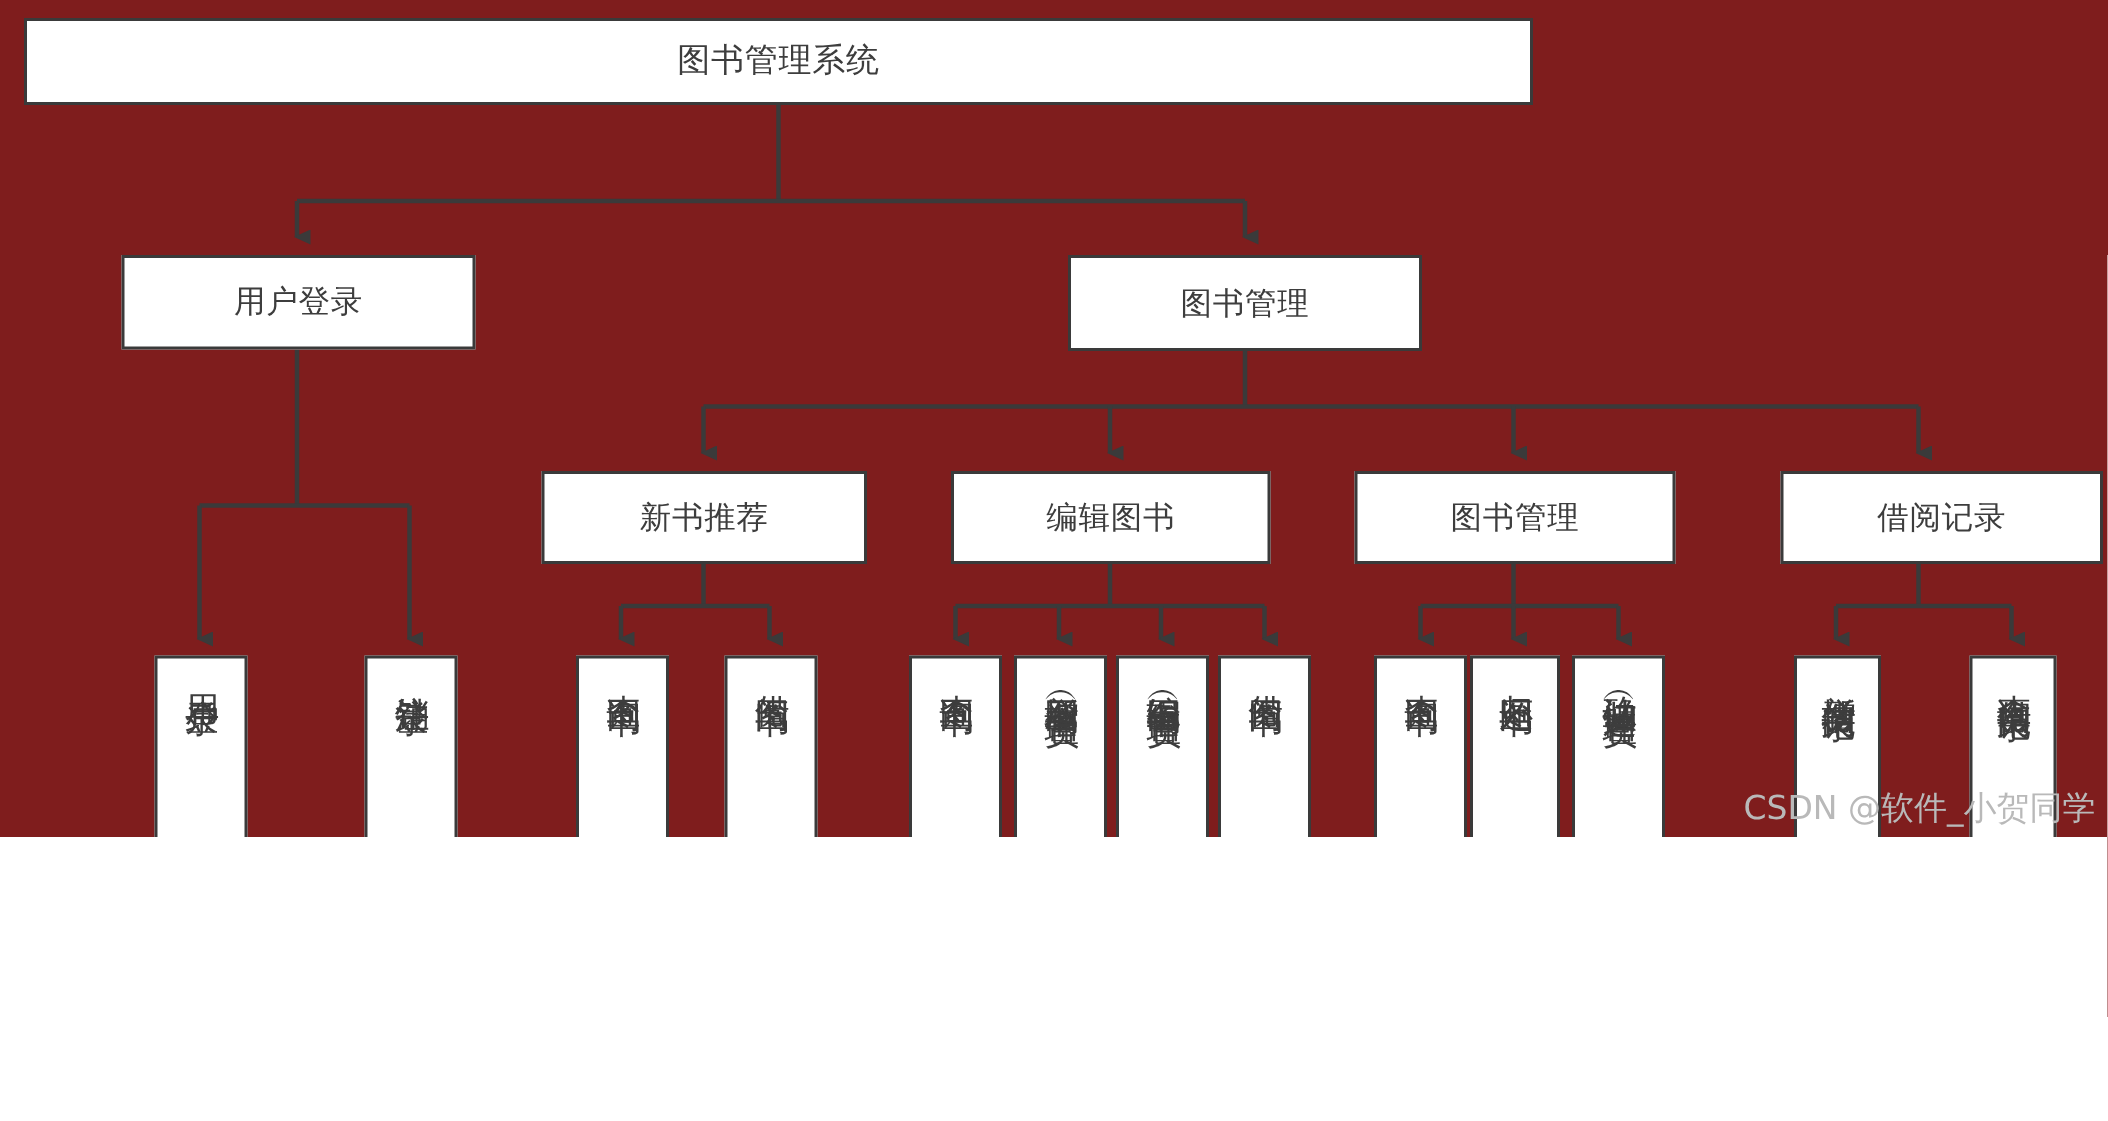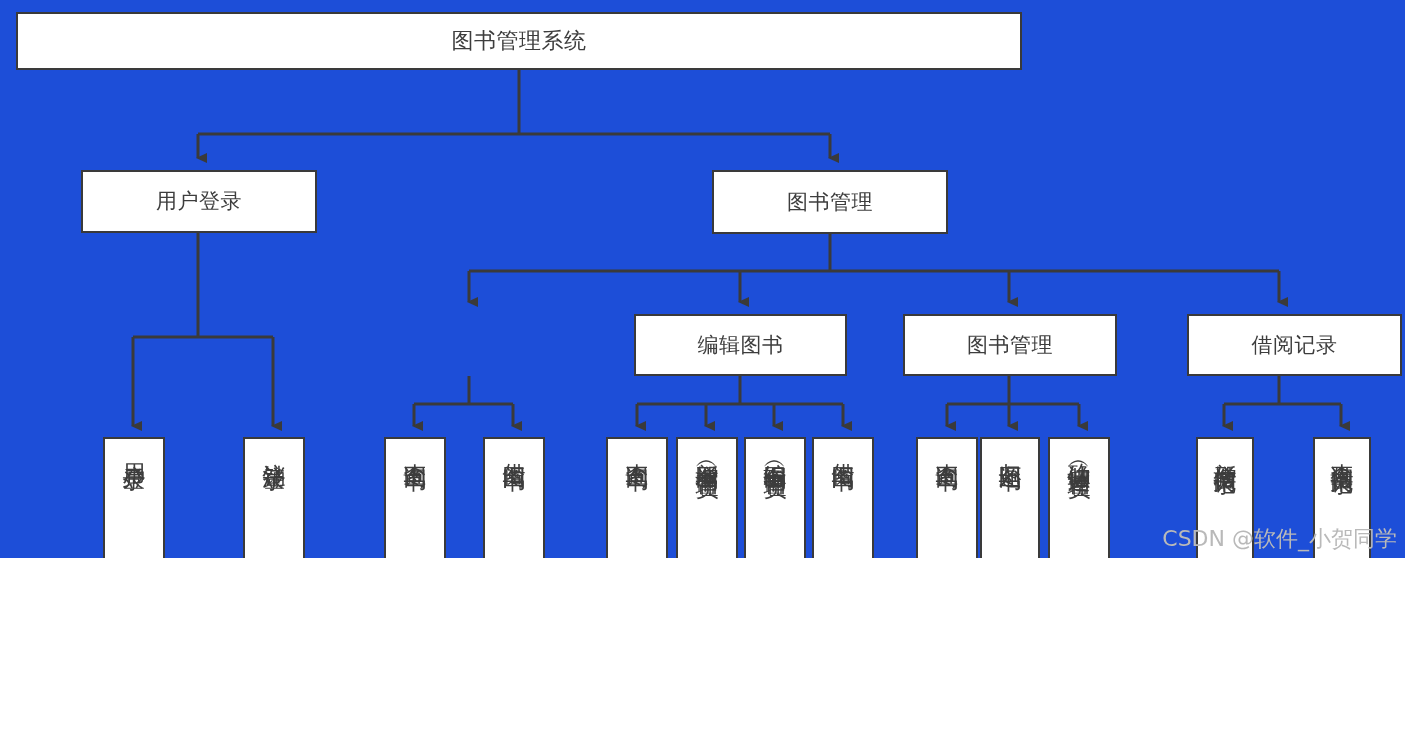--- a/index.html
+++ b/index.html
@@ -7,21 +7,21 @@
     padding: 0;
     background: #ffffff;
   }
   body {
     font-family: "DejaVu Sans", "Liberation Sans", sans-serif;
   }
   #canvas {
     position: relative;
     width: 1405px;
     height: 558px;
-    background: #1d4ed8;
+    background: #7f1d1d;
     overflow: hidden;
   }
   svg#wires {
     position: absolute;
     left: 0;
     top: 0;
     width: 1405px;
     height: 747px;
   }
   .node {
@@ -129,20 +129,23 @@
     <span class="label">图书管理系统</span>
   </div>
 
   <div class="node horiz" style="left:81px;top:170px;width:236px;height:63px;">
     <span class="label">用户登录</span>
   </div>
   <div class="node horiz" style="left:712px;top:170px;width:236px;height:64px;">
     <span class="label">图书管理</span>
   </div>
 
+  <div class="node horiz" style="left:361px;top:314px;width:217px;height:62px;">
+    <span class="label">新书推荐</span>
+  </div>
   <div class="node horiz" style="left:634px;top:314px;width:213px;height:62px;">
     <span class="label">编辑图书</span>
   </div>
   <div class="node horiz" style="left:903px;top:314px;width:214px;height:62px;">
     <span class="label">图书管理</span>
   </div>
   <div class="node horiz" style="left:1187px;top:314px;width:215px;height:62px;">
     <span class="label">借阅记录</span>
   </div>
 

